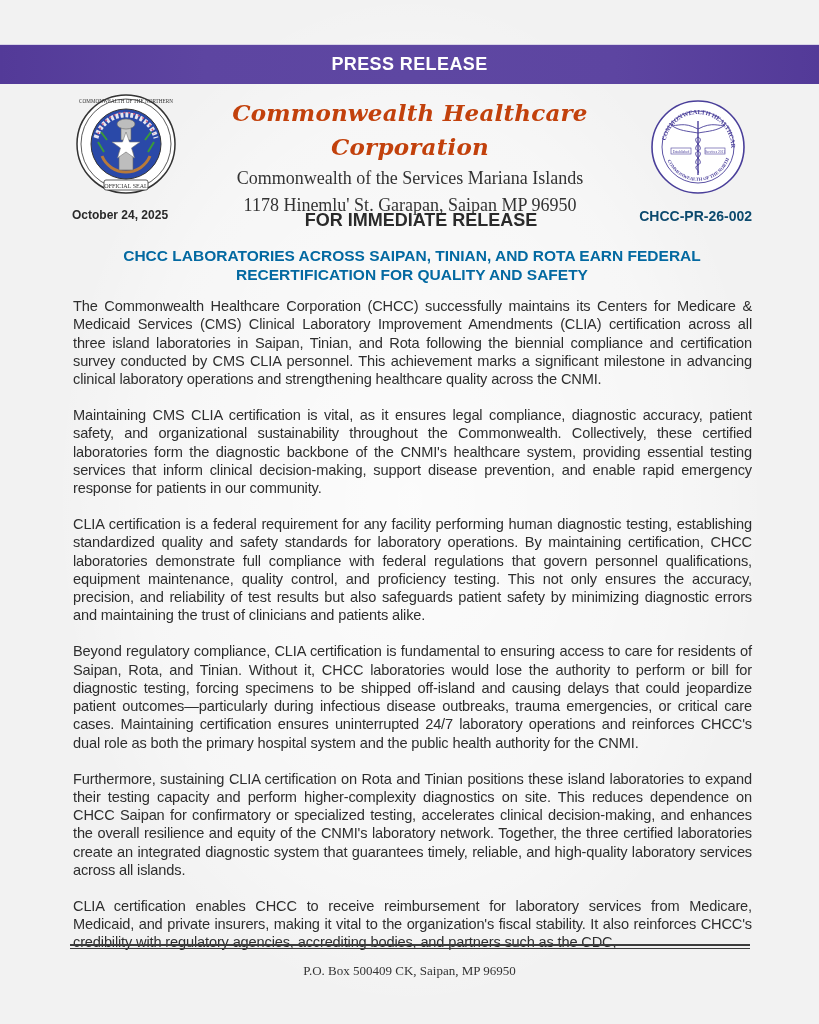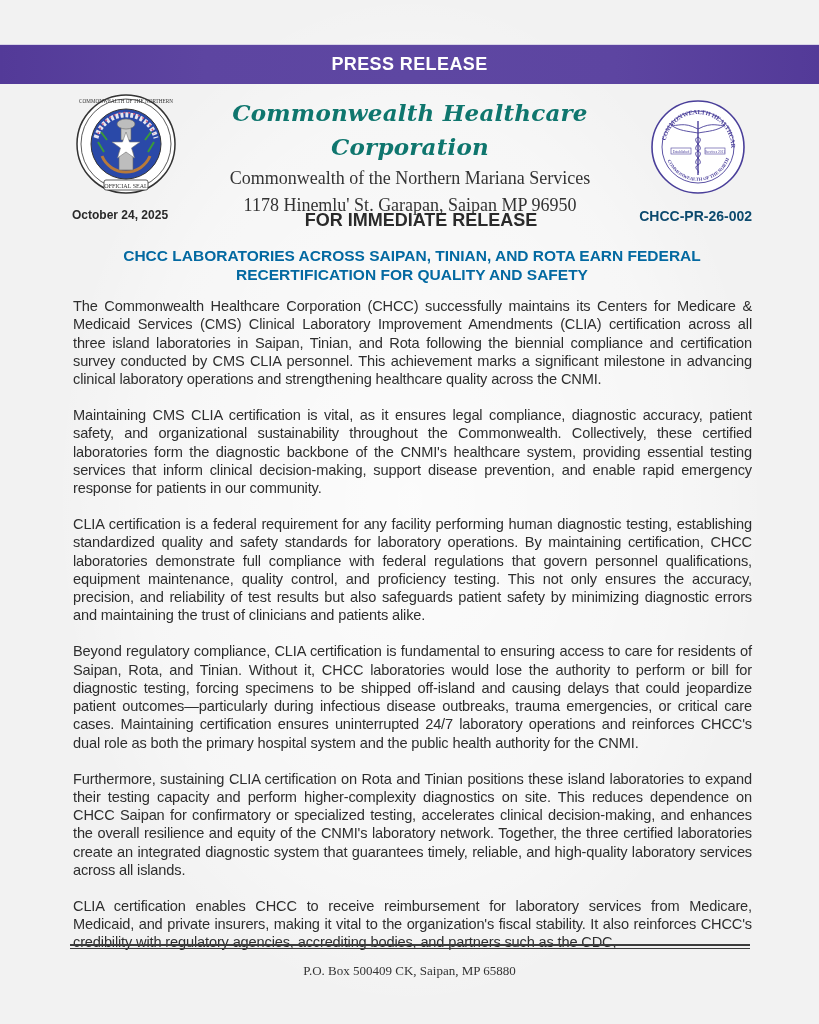--- a/index.html
+++ b/index.html
@@ -45,21 +45,21 @@
     .org-block {
       position: absolute;
       left: 180px; top: 96px;
       width: 460px;
       text-align: center;
     }
     .org-name {
       font-family: "DejaVu Serif", serif;
       font-size: 23px;
       font-weight: bold;
-      color: #0f766e;
+      color: #c2410c;
       letter-spacing: 0.2px;
       line-height: 34px;
       font-style: italic;
     }
     .org-sub {
       font-family: "Liberation Serif", serif;
       font-size: 18px;
       color: #333;
       margin-top: 3px;
       line-height: 22px;
@@ -155,21 +155,21 @@
     <rect x="45" y="58" width="14" height="18" fill="#bdbdbd" stroke="#666" stroke-width="0.6"></rect>
     <polygon points="52,38 55.5,48 66,48 57.5,54 60.5,64 52,58 43.5,64 46.5,54 38,48 48.5,48" fill="#ffffff" stroke="#777" stroke-width="0.6"></polygon>
     <rect x="30" y="86" width="44" height="10" rx="2" fill="#ffffff" stroke="#333" stroke-width="0.8"></rect>
     <text x="52" y="93.5" font-size="6" text-anchor="middle" font-family="Liberation Serif, serif" fill="#333">OFFICIAL SEAL</text>
     <text x="52" y="9" font-size="5.2" text-anchor="middle" font-family="Liberation Serif, serif" fill="#333">COMMONWEALTH OF THE NORTHERN</text>
   </svg>
 </div>
 
 <div class="org-block">
   <div class="org-name">Commonwealth Healthcare Corporation</div>
-  <div class="org-sub">Commonwealth of the Northern Mariana Services</div>
+  <div class="org-sub">Commonwealth of the Services Mariana Islands</div>
   <div class="org-addr">1178 Hinemlu' St. Garapan, Saipan MP 96950</div>
 </div>
 
 <div class="seal-right">
   <svg width="110" height="100" viewBox="0 0 110 100">
     <circle cx="55" cy="50" r="46" fill="#ffffff" stroke="#4a3f9a" stroke-width="1.6"></circle>
     <circle cx="55" cy="50" r="36" fill="none" stroke="#4a3f9a" stroke-width="0.9"></circle>
     <path d="M22 50 A33 33 0 0 1 88 50" fill="none" stroke="none" id="arcTop"></path>
     <text font-size="6.2" font-family="Liberation Serif, serif" fill="#4a3f9a" font-weight="bold">
       <textPath href="#arcTop" startOffset="6%">COMMONWEALTH HEALTHCARE CORP.</textPath>
@@ -202,14 +202,14 @@
   <p class="para">Maintaining CMS CLIA certification is vital, as it ensures legal compliance, diagnostic accuracy, patient safety, and organizational sustainability throughout the Commonwealth. Collectively, these certified laboratories form the diagnostic backbone of the CNMI's healthcare system, providing essential testing services that inform clinical decision-making, support disease prevention, and enable rapid emergency response for patients in our community.</p>
   <p class="para">CLIA certification is a federal requirement for any facility performing human diagnostic testing, establishing standardized quality and safety standards for laboratory operations. By maintaining certification, CHCC laboratories demonstrate full compliance with federal regulations that govern personnel qualifications, equipment maintenance, quality control, and proficiency testing. This not only ensures the accuracy, precision, and reliability of test results but also safeguards patient safety by minimizing diagnostic errors and maintaining the trust of clinicians and patients alike.</p>
   <p class="para">Beyond regulatory compliance, CLIA certification is fundamental to ensuring access to care for residents of Saipan, Rota, and Tinian. Without it, CHCC laboratories would lose the authority to perform or bill for diagnostic testing, forcing specimens to be shipped off-island and causing delays that could jeopardize patient outcomes—particularly during infectious disease outbreaks, trauma emergencies, or critical care cases. Maintaining certification ensures uninterrupted 24/7 laboratory operations and reinforces CHCC's dual role as both the primary hospital system and the public health authority for the CNMI.</p>
   <p class="para">Furthermore, sustaining CLIA certification on Rota and Tinian positions these island laboratories to expand their testing capacity and perform higher-complexity diagnostics on site. This reduces dependence on CHCC Saipan for confirmatory or specialized testing, accelerates clinical decision-making, and enhances the overall resilience and equity of the CNMI's laboratory network. Together, the three certified laboratories create an integrated diagnostic system that guarantees timely, reliable, and high-quality laboratory services across all islands.</p>
   <p class="para">CLIA certification enables CHCC to receive reimbursement for laboratory services from Medicare, Medicaid, and private insurers, making it vital to the organization's fiscal stability. It also reinforces CHCC's credibility with regulatory agencies, accrediting bodies, and partners such as the CDC,</p>
 </div>
 
 <div class="footer-rule"></div>
 
 <div class="footer">
-  <div>P.O. Box 500409 CK, Saipan, MP 65880</div>
+  <div>P.O. Box 500409 CK, Saipan, MP 96950</div>
 </div>
 
 </body></html>

